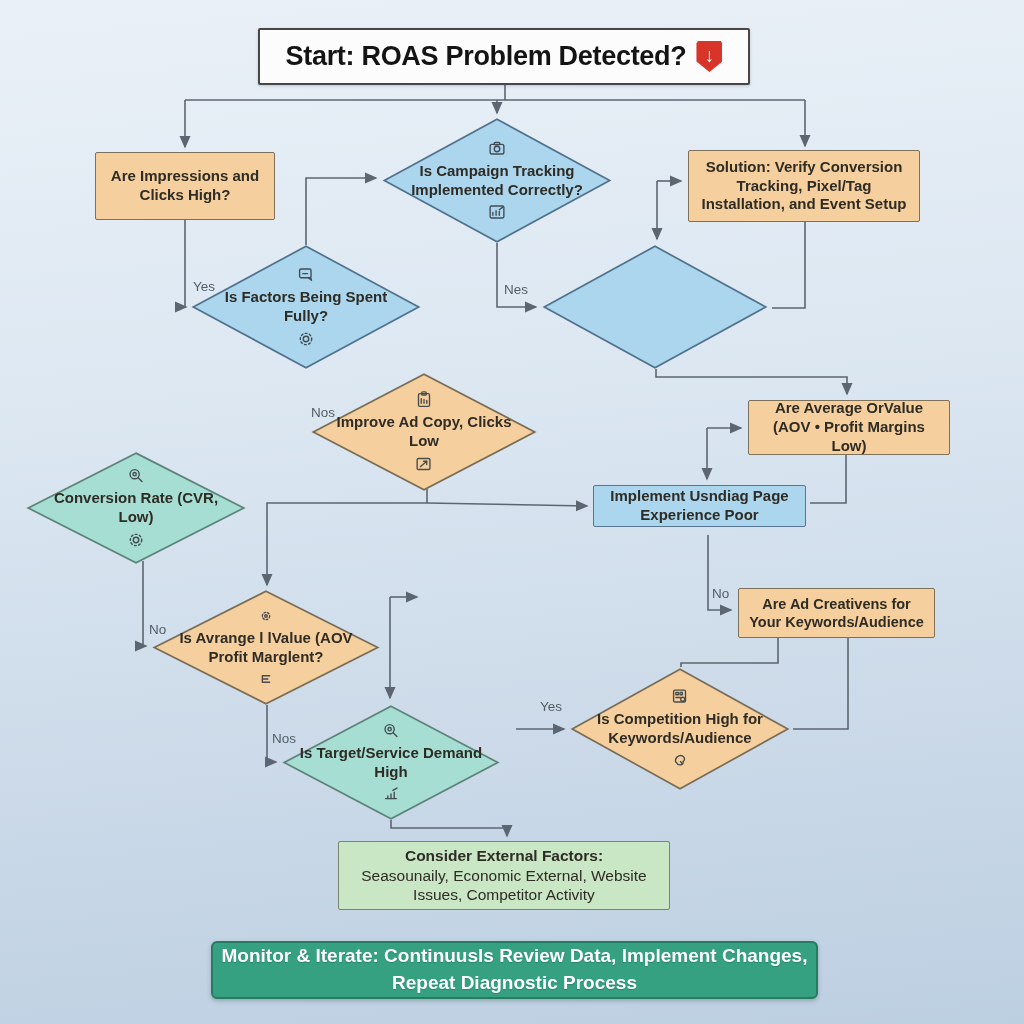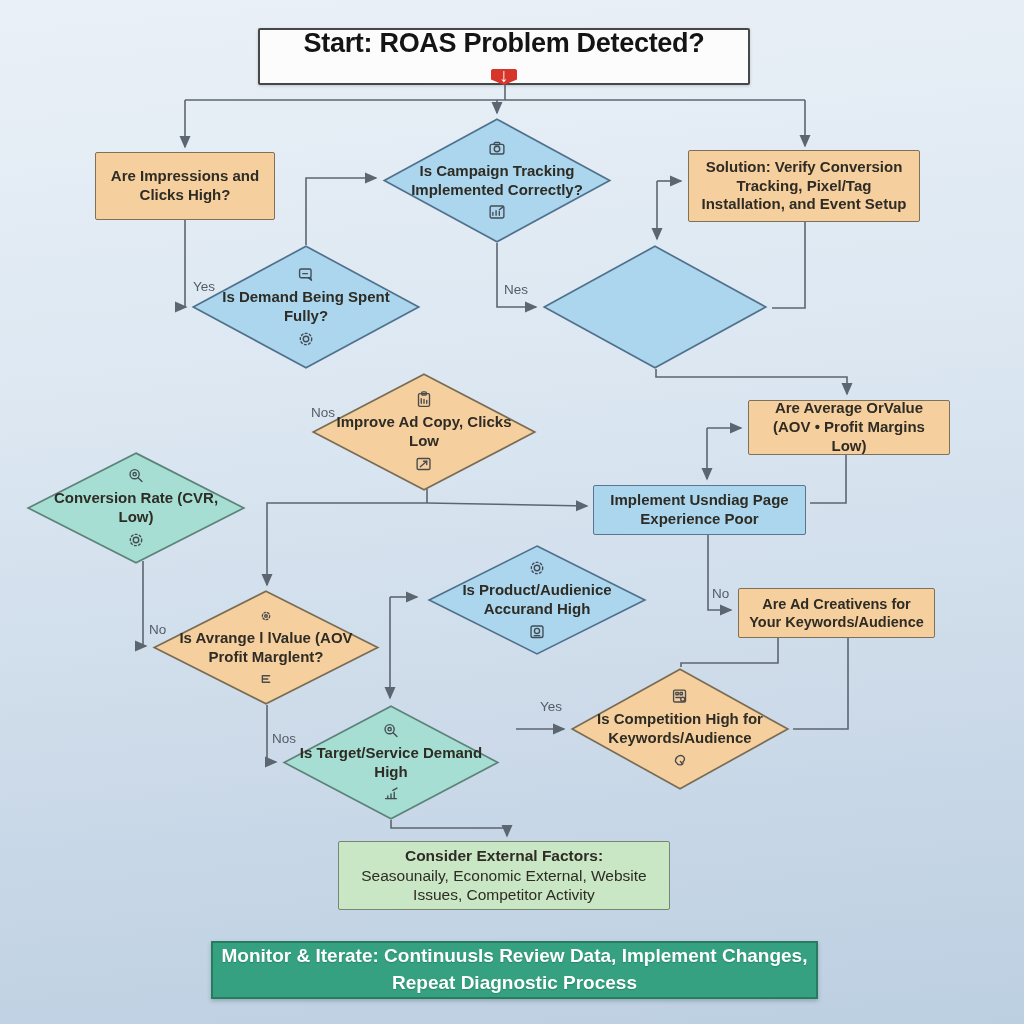--- a/index.html
+++ b/index.html
@@ -3,33 +3,33 @@
 <meta charset="utf-8">
 <style>
   html,body{margin:0;padding:0;}
   body{
     width:1024px;height:1024px;overflow:hidden;
     font-family:"Liberation Sans",sans-serif;
     background:linear-gradient(175deg,#eaf0f7 0%,#dde8f2 35%,#ccdae9 70%,#bccfe1 100%);
   }
   #canvas{position:relative;width:1024px;height:1024px;}
   #wires{position:absolute;left:0;top:0;z-index:1;}
-  .node{position:absolute;z-index:2;box-sizing:border-box;display:flex;align-items:center;justify-content:center;text-align:center;flex-direction:column;}
+  .node{position:absolute;z-index:2;box-sizing:border-box;display:flex;align-items:center;justify-content:center;text-align:center;}
   .rect{border:1.6px solid #70695a;border-radius:2px;padding:4px 8px;}
   .rect.orange{background:#f6cf9f;border-color:#7d7259;}
   .rect.blue{background:#abd6ee;border-color:#587690;}
   .rect.greenbox{background:#c9e6c5;border-color:#75876f;}
   .titlebox{background:#fcfcfc;border:2px solid #474747;border-radius:2px;z-index:3;
     box-shadow:0 1px 3px rgba(60,80,110,.25);display:flex;align-items:center;justify-content:center;gap:10px;}
   .titletext{font-size:27px;font-weight:700;color:#141414;letter-spacing:-.3px;}
   .shield{width:26px;height:31px;background:#d8352a;clip-path:polygon(6% 0%,94% 0%,100% 8%,100% 66%,50% 100%,0% 66%,0% 8%);
     display:flex;align-items:center;justify-content:center;}
   .shield span{color:#fff;font-size:19px;font-weight:700;line-height:1;margin-top:-3px;}
   .label{font-size:15px;font-weight:700;color:#2e2c24;line-height:1.25;}
-  .banner{background:#35a181;border:2px solid #277b60;border-radius:0;box-shadow:0 2px 4px rgba(40,70,60,.3);}
+  .banner{background:#35a181;border:2px solid #277b60;border-radius:6px;box-shadow:0 2px 4px rgba(40,70,60,.3);}
   .banner .label{color:#fff;font-size:19px;line-height:1.4;text-shadow:0 1px 1px rgba(0,60,40,.25);}
   .diamond{flex-direction:column;}
   .dshape{position:absolute;left:0;top:0;width:100%;height:100%;}
   .dshape polygon{stroke-width:1.7;vector-effect:non-scaling-stroke;}
   .f-blue{fill:#abd6ee;stroke:#50718c;}
   .f-orange{fill:#f6cf9f;stroke:#786d54;}
   .f-teal{fill:#a6ded3;stroke:#5c837a;}
   .dcontent{position:relative;display:flex;flex-direction:column;align-items:center;justify-content:center;gap:2px;padding:0 14px;}
   .icon{width:22px;height:22px;stroke:#383e44;fill:none;stroke-width:1.5;stroke-linecap:round;stroke-linejoin:round;opacity:.9;}
   .elabel{position:absolute;z-index:2;font-size:13.5px;font-weight:400;color:#525d66;text-align:center;}
@@ -97,21 +97,21 @@
   </div>
 
   <div class="node rect orange" style="left:688px;top:150px;width:232px;height:72px;">
     <div class="label"><span class="b">Solution:</span><span> Verify Conversion Tracking, Pixel/Tag Installation, and Event Setup</span></div>
   </div>
 
   <div class="node rect orange" style="left:748px;top:400px;width:202px;height:55px;">
     <div class="label">Are Average OrValue (AOV • Profit Margins Low)</div>
   </div>
 
-  <div class="node rect blue" style="left:593px;top:485px;width:213px;height:50px;">
+  <div class="node rect blue" style="left:593px;top:485px;width:213px;height:42px;">
     <div class="label">Implement Usndiag Page Experience Poor</div>
   </div>
 
   <div class="node rect orange" style="left:738px;top:588px;width:197px;height:50px;">
     <div class="label" style="font-size:14.5px;">Are Ad Creativens for Your Keywords/Audience</div>
   </div>
 
   <div class="node rect greenbox" style="left:338px;top:841px;width:332px;height:69px;">
     <div class="label" style="font-size:15.5px;font-weight:400;">
       <span class="b" style="display:block;">Consider External Factors:</span>
@@ -145,21 +145,21 @@
   <div class="node diamond" style="left:191px;top:245px;width:230px;height:124px;">
     <svg class="dshape" viewBox="0 0 100 100" preserveAspectRatio="none">
         <polygon class="f-blue" points="50,1 99,50 50,99 1,50"></polygon>
       </svg>
     <div class="dcontent">
       <svg class="icon" viewBox="0 0 24 24">
           <rect x="5" y="5.5" width="12.5" height="9.5" rx="1.6"></rect>
           <path d="M8.5 10.5h5"></path>
           <path d="M14.5 15l3.5 2.8-1-3.2"></path>
         </svg>
-      <div class="label">Is Demand Being Spent Fully?</div>
+      <div class="label">Is Factors Being Spent Fully?</div>
       <svg class="icon" viewBox="0 0 24 24">
           <circle cx="12" cy="12" r="3"></circle>
           <circle cx="12" cy="12" r="6.2" stroke-dasharray="2 2.6"></circle>
         </svg>
     </div>
   </div>
 
   <div class="node diamond" style="left:542px;top:245px;width:226px;height:124px;">
     <svg class="dshape" viewBox="0 0 100 100" preserveAspectRatio="none">
         <polygon class="f-blue" points="50,1 99,50 50,99 1,50"></polygon>
@@ -196,37 +196,20 @@
           <path d="M14.3 13.8L18.5 18"></path>
         </svg>
       <div class="label">Conversion Rate (CVR, Low)</div>
       <svg class="icon" viewBox="0 0 24 24">
           <circle cx="12" cy="12" r="3"></circle>
           <circle cx="12" cy="12" r="6.2" stroke-dasharray="2 2.6"></circle>
         </svg>
     </div>
   </div>
 
-  <div class="node diamond" style="left:427px;top:545px;width:220px;height:110px;">
-    <svg class="dshape" viewBox="0 0 100 100" preserveAspectRatio="none">
-        <polygon class="f-blue" points="50,1 99,50 50,99 1,50"></polygon>
-      </svg>
-    <div class="dcontent">
-      <svg class="icon" viewBox="0 0 24 24">
-          <circle cx="12" cy="12" r="3"></circle>
-          <circle cx="12" cy="12" r="6.2" stroke-dasharray="2 2.6"></circle>
-        </svg>
-      <div class="label">Is Product/Audienice Accurand High</div>
-      <svg class="icon" viewBox="0 0 24 24">
-          <rect x="5.5" y="5.5" width="13" height="12.5" rx="2"></rect>
-          <circle cx="12" cy="10.8" r="2.8"></circle>
-          <path d="M9 16h6"></path>
-        </svg>
-    </div>
-  </div>
 
   <div class="node diamond" style="left:152px;top:590px;width:228px;height:115px;">
     <svg class="dshape" viewBox="0 0 100 100" preserveAspectRatio="none">
         <polygon class="f-orange" points="50,1 99,50 50,99 1,50"></polygon>
       </svg>
     <div class="dcontent">
       <svg class="icon" viewBox="0 0 24 24">
           <circle cx="12" cy="12" r="4" stroke-dasharray="2 2"></circle>
           <circle cx="12" cy="12" r="1.4"></circle>
         </svg>

